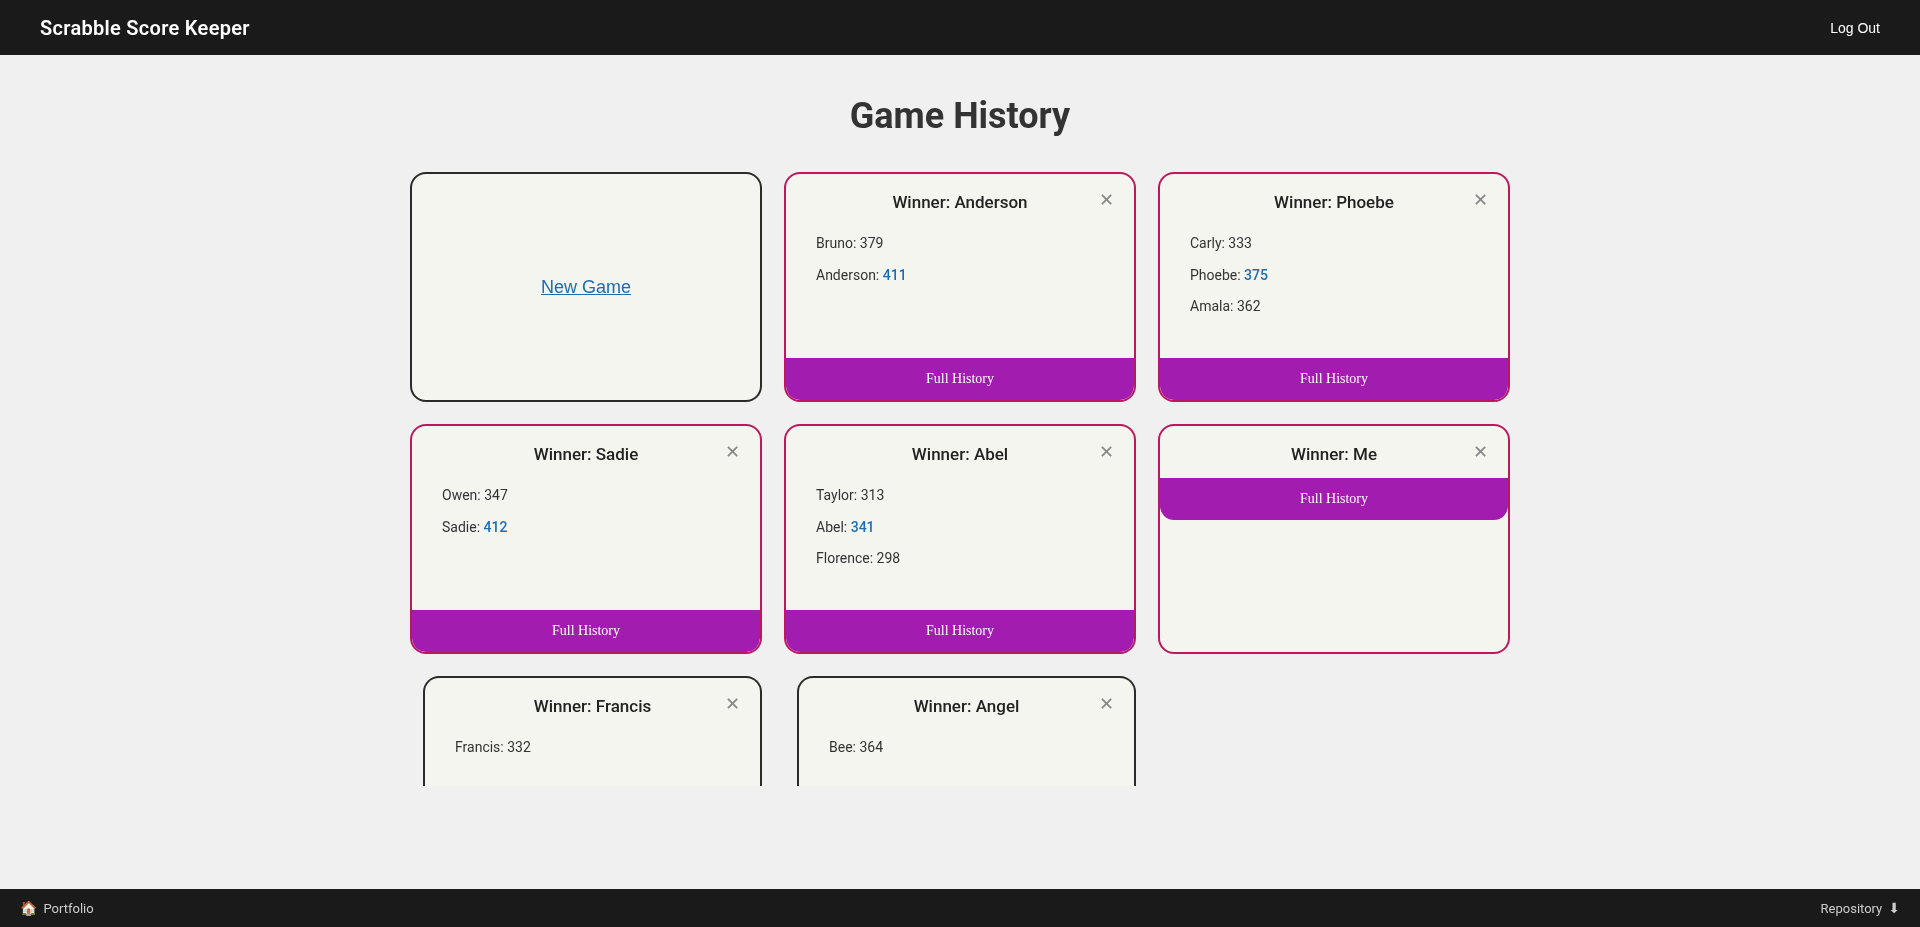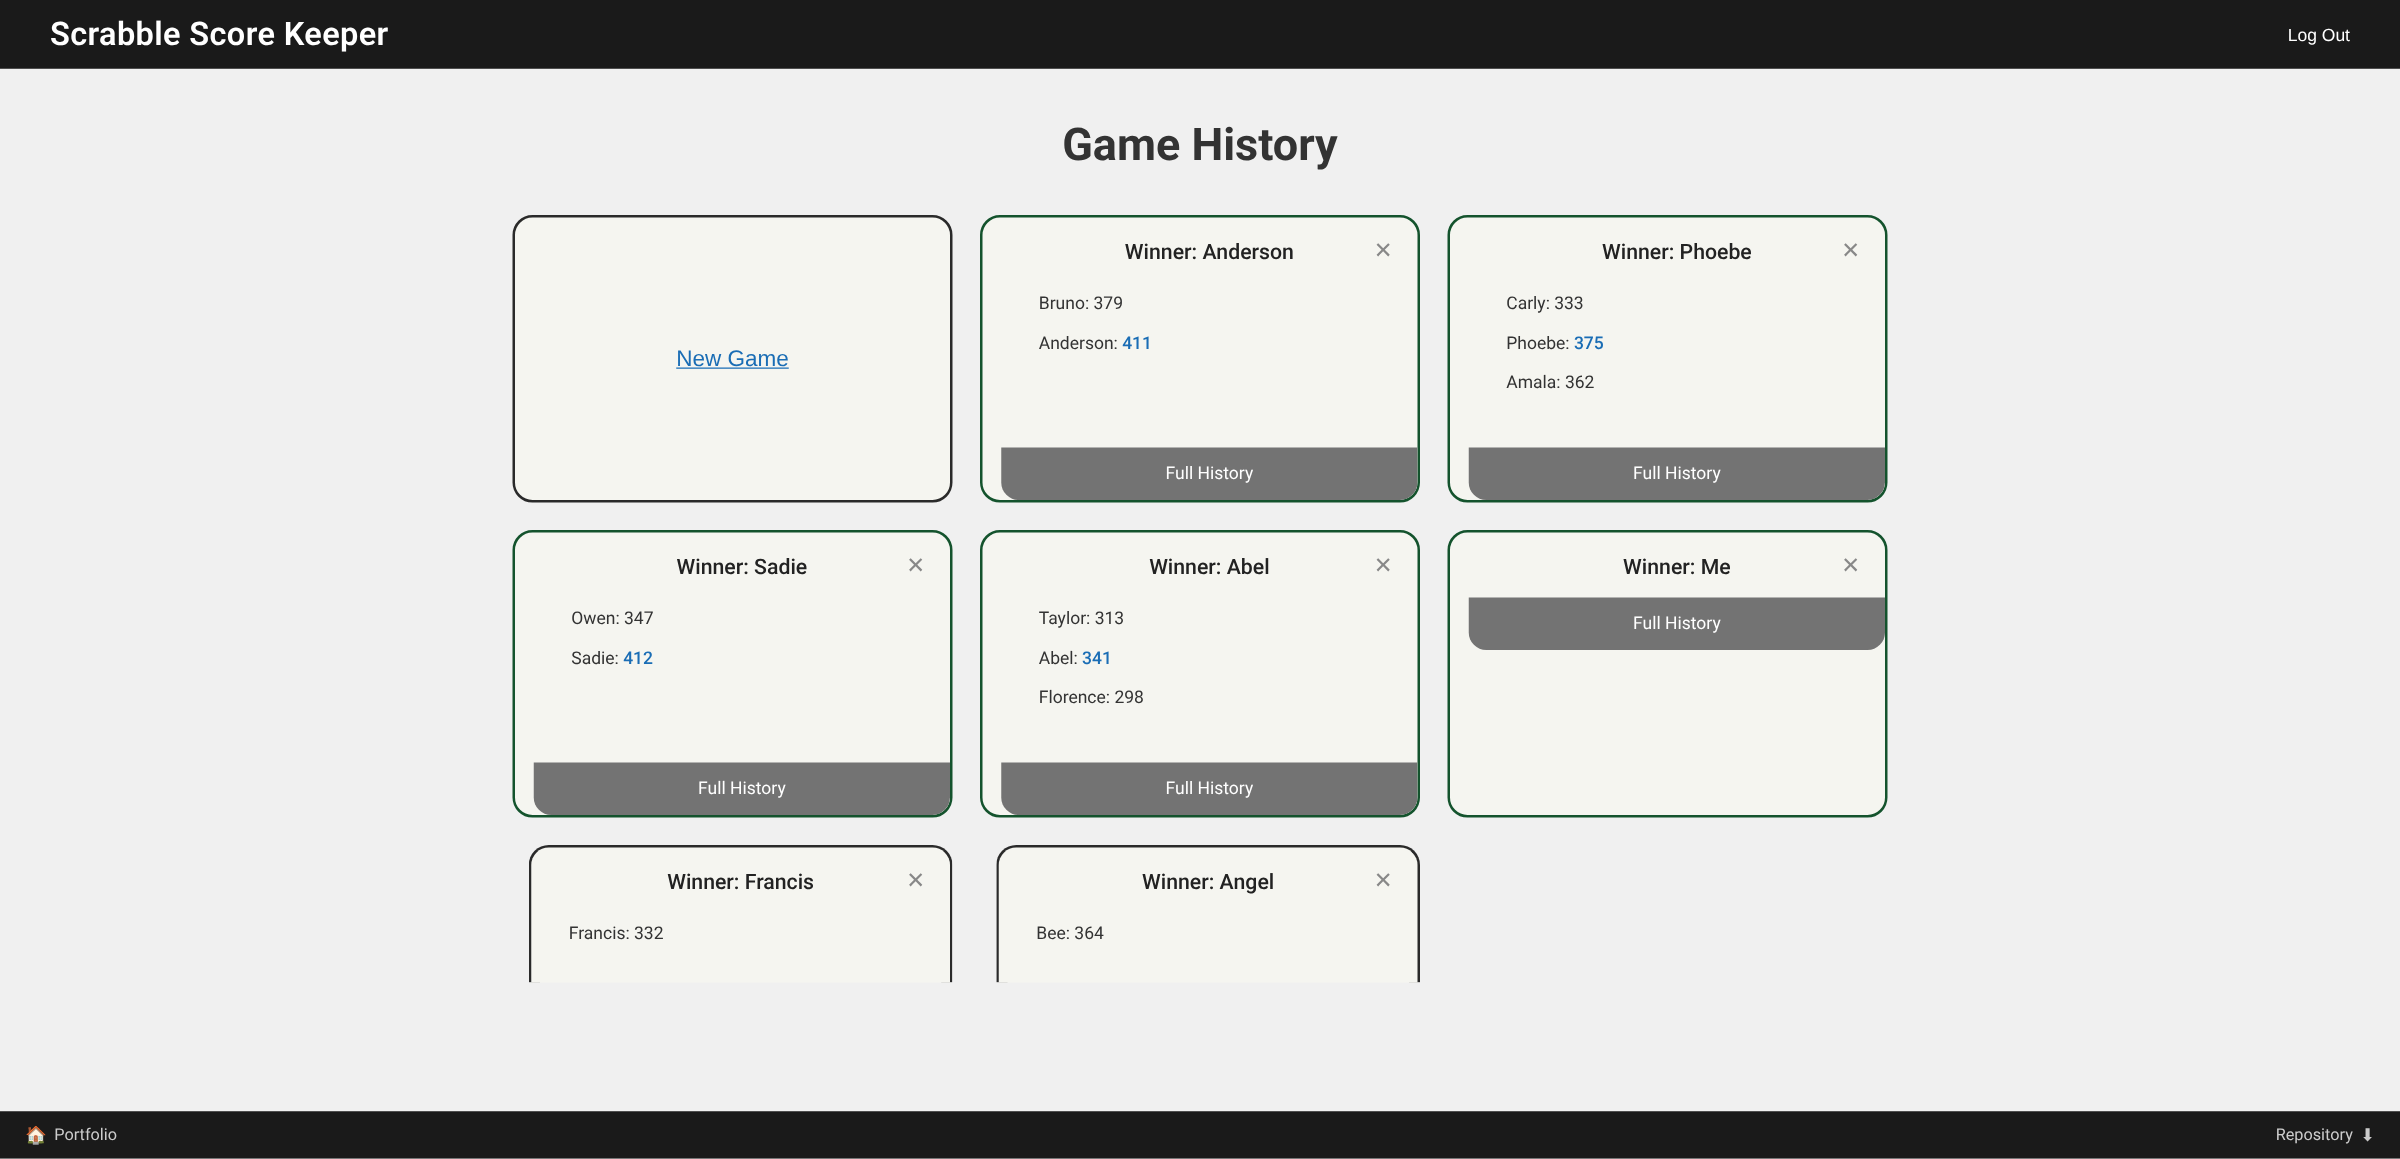--- a/index.html
+++ b/index.html
@@ -18,21 +18,21 @@
       color: #fff;
       display: flex;
       align-items: center;
       justify-content: space-between;
       padding: 0 40px;
       height: 55px;
       flex-shrink: 0;
     }
 
     #header-title {
-      font-size: 26px;
+      font-size: 20px;
       font-weight: 600;
       letter-spacing: 0.3px;
     }
 
     #logout-button {
       color: #ffffff;
       background: none;
       border: none;
       cursor: pointer;
       font-size: 14px;
@@ -58,27 +58,26 @@
       grid-template-columns: repeat(3, 1fr);
       gap: 22px;
       max-width: 1100px;
       margin: 0 auto;
     }
 
     
     .game-card {
       background: #f5f5f0;
       border-radius: 16px;
-      border: 2px solid #14532d;
+      border: 2px solid #be185d;
       display: flex;
       flex-direction: column;
       min-height: 230px;
       overflow: hidden;
       position: relative;
-      padding-left: 15px;
     }
 
     .card-header {
       display: flex;
       align-items: center;
       justify-content: center;
       padding: 18px 40px 14px;
       position: relative;
     }
 
@@ -114,27 +113,28 @@
       margin-bottom: 12px;
       line-height: 1.4;
     }
 
     .player-score .winner-score {
       color: #1a6db5;
       font-weight: 500;
     }
 
     .card-footer {
-      background: #737373;
+      background: #a21caf;
       color: #fff;
       text-align: center;
       padding: 13px;
       font-size: 14px;
       cursor: pointer;
       border-radius: 0 0 14px 14px;
+      font-family: Liberation Serif, serif;
     }
 
     
     .new-game-card {
       background: #f5f5f0;
       border-radius: 16px;
       border: 2px solid #2a2a2a;
       display: flex;
       align-items: center;
       justify-content: center;

